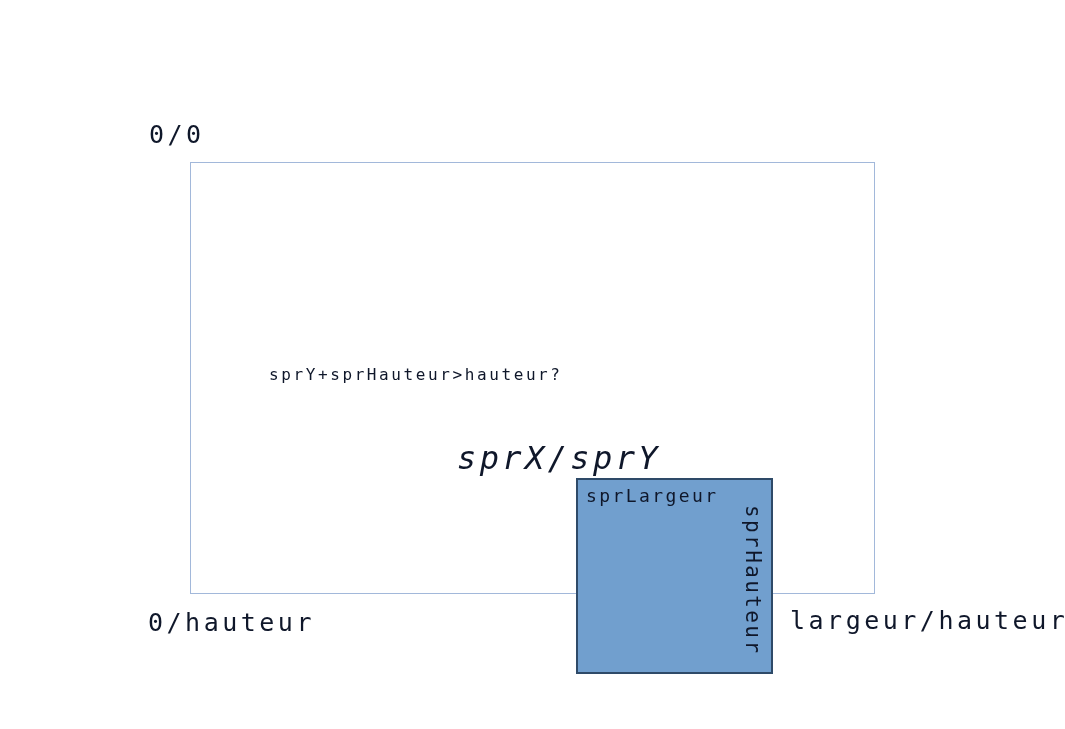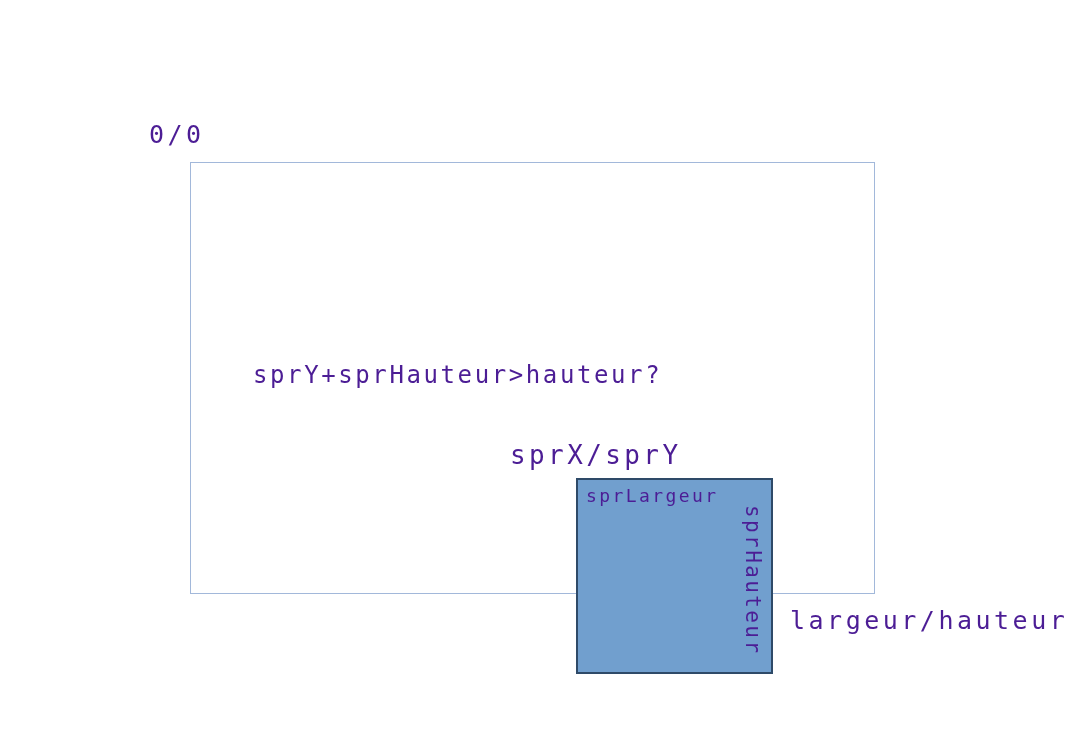--- a/index.html
+++ b/index.html
@@ -7,21 +7,21 @@
     padding: 0;
     background: #ffffff;
   }
   .canvas {
     position: relative;
     width: 1065px;
     height: 729px;
     background: #ffffff;
     overflow: hidden;
     font-family: "DejaVu Sans Mono", monospace;
-    color: #4c1d95;
+    color: #0f172a;
   }
   .screen-rect {
     position: absolute;
     left: 190px;
     top: 162px;
     width: 685px;
     height: 432px;
     border: 1.5px solid #a2b8da;
     box-sizing: border-box;
     background: transparent;
@@ -67,46 +67,48 @@
     font-size: 25px;
     letter-spacing: 3.5px;
     line-height: 1.15;
   }
   .corner-tl { left: 149px; top: 121px; }
   .corner-tr { left: 802px; top: 119px; }
   .corner-bl { left: 148px; top: 609px; }
   .corner-br { left: 790px; top: 607px; }
   .annotation {
     position: absolute;
-    left: 253px;
+    left: 269px;
     top: 360px;
-    font-size: 24px;
+    font-size: 16px;
     letter-spacing: 2.6px;
     line-height: 30px;
     white-space: nowrap;
     z-index: 3;
   }
   .sprite-pos-label {
-    left: 510px;
+    left: 457px;
     top: 441px;
-    font-size: 26px;
+    font-size: 32px;
     letter-spacing: 3.4px;
     line-height: 1.1;
+    font-style: italic;
   }
 </style>
 </head>
 <body>
 
 <div class="canvas">
 
   <div class="screen-rect"></div>
 
   <div class="label corner-label corner-tl">0/0</div>
 
 
+  <div class="label corner-label corner-bl">0/hauteur</div>
 
   <div class="label corner-label corner-br">largeur/hauteur</div>
 
   <div class="annotation">
     <div>sprY+sprHauteur&gt;hauteur?</div>
   </div>
 
   <div class="label sprite-pos-label">sprX/sprY</div>
 
   <div class="sprite-rect">

